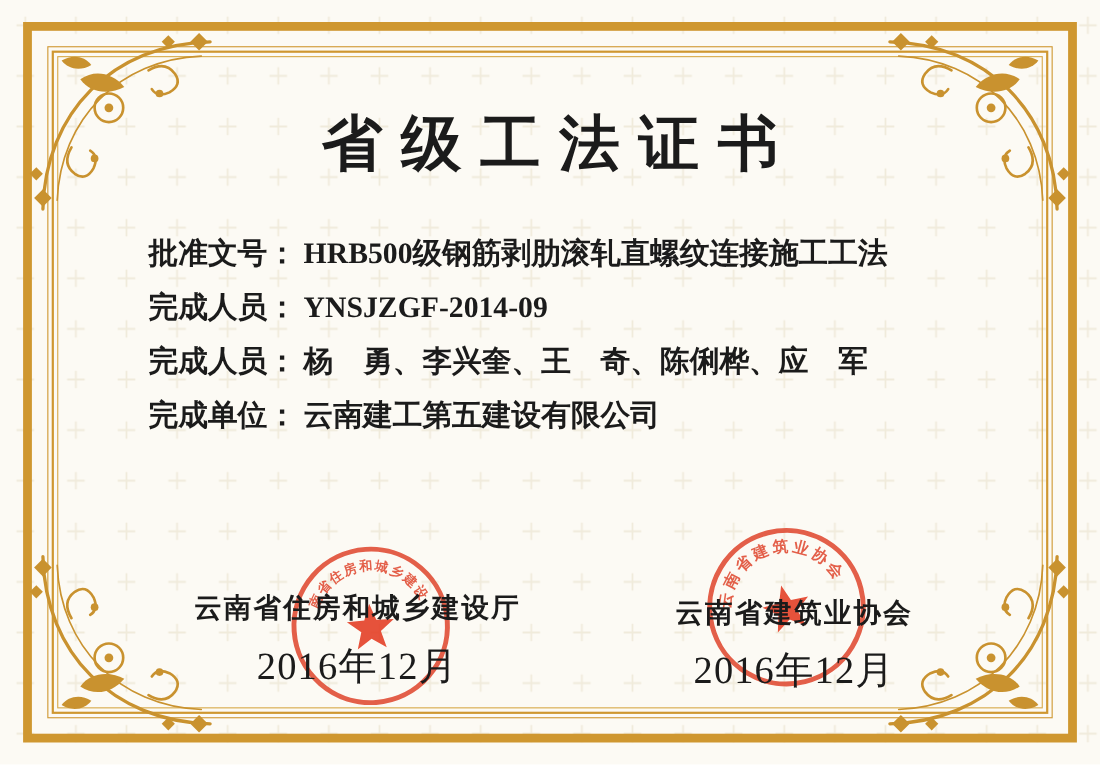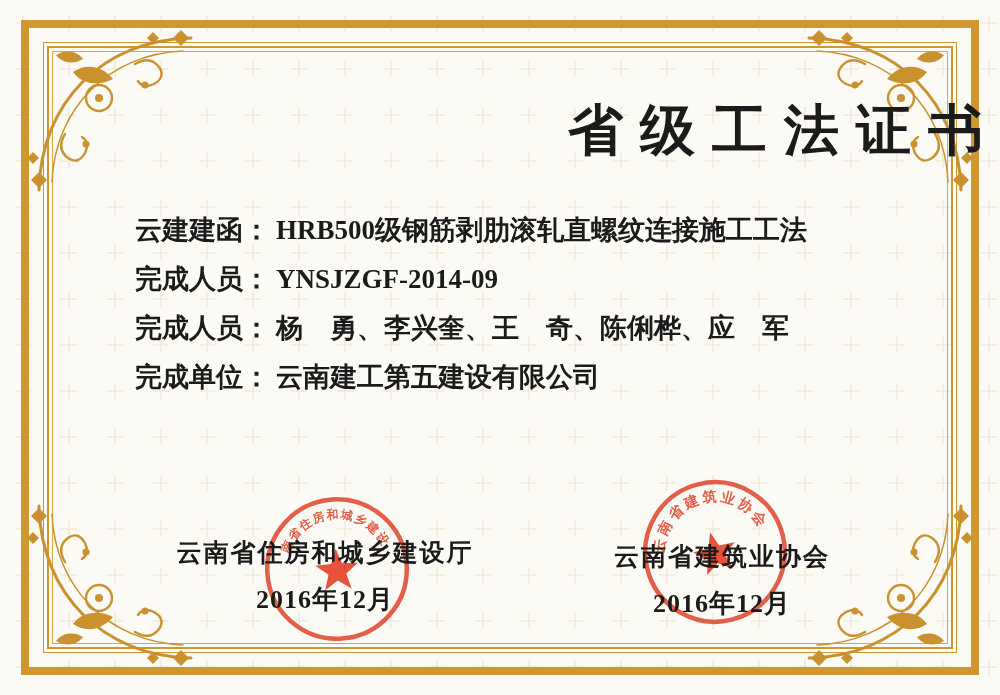--- a/index.html
+++ b/index.html
@@ -12,32 +12,32 @@
               border:8px solid #cf9730;z-index:1;}
   .line-a{position:absolute;left:43px;top:42px;right:43px;bottom:42px;border:1px solid #cf9730;z-index:1;}
   .line-b{position:absolute;left:47px;top:46px;right:47px;bottom:46px;border:2px solid #cf9730;z-index:1;}
   .line-c{position:absolute;left:52px;top:51px;right:52px;bottom:51px;border:1px solid #d8a948;z-index:1;}
   .corner{position:absolute;width:175px;height:175px;z-index:2;}
   .corner.tl{left:23px;top:22px;}
   .corner.tr{right:23px;top:22px;transform:scaleX(-1);}
   .corner.bl{left:23px;bottom:21px;transform:scaleY(-1);}
   .corner.br{right:23px;bottom:21px;transform:scale(-1,-1);}
   
-  .title{position:absolute;left:0;right:0;top:94px;text-align:right;z-index:3;
+  .title{position:absolute;left:0;right:0;top:94px;text-align:center;z-index:3;
          font-size:55px;font-weight:700;letter-spacing:17px;padding-left:17px;}
   
   .fields{position:absolute;left:135px;top:212px;z-index:3;}
   .field-row{height:49px;line-height:36px;font-size:27px;font-weight:700;white-space:nowrap;}
   .field-label{margin-right:6px;}
   
   .sig{position:absolute;width:300px;text-align:center;z-index:3;}
   .sig-left{left:175px;top:536px;}
   .sig-right{left:572px;top:540px;}
   .sig-org{font-size:25px;font-weight:700;letter-spacing:2px;}
-  .sig-date{font-size:26px;font-weight:700;margin-top:13px;letter-spacing:1px;}
+  .sig-date{font-size:35px;font-weight:400;margin-top:13px;letter-spacing:1px;}
   
   .seal{position:absolute;width:150px;height:150px;z-index:2;opacity:0.88;}
   .seal-left{left:262px;top:494px;transform:rotate(-4deg);}
   .seal-right{left:640px;top:477px;transform:rotate(-14deg);}
 </style>
 </head>
 <body>
 
 <div class="stage">
 
@@ -86,21 +86,21 @@
       <use href="#cornerOrn"></use>
     </svg>
   <svg class="corner br" viewBox="0 0 175 175">
       <use href="#cornerOrn"></use>
     </svg>
 
   <div class="title">省级工法证书</div>
 
   <div class="fields">
     <div class="field-row">
-      <span class="field-label">云建建函：</span><span class="field-value">HRB500级钢筋剥肋滚轧直螺纹连接施工工法</span>
+      <span class="field-label">批准文号：</span><span class="field-value">HRB500级钢筋剥肋滚轧直螺纹连接施工工法</span>
     </div>
     <div class="field-row">
       <span class="field-label">完成人员：</span><span class="field-value">YNSJZGF-2014-09</span>
     </div>
     <div class="field-row">
       <span class="field-label">完成人员：</span><span class="field-value">杨　勇、李兴奎、王　奇、陈俐桦、应　军</span>
     </div>
     <div class="field-row">
       <span class="field-label">完成单位：</span><span class="field-value">云南建工第五建设有限公司</span>
     </div>

